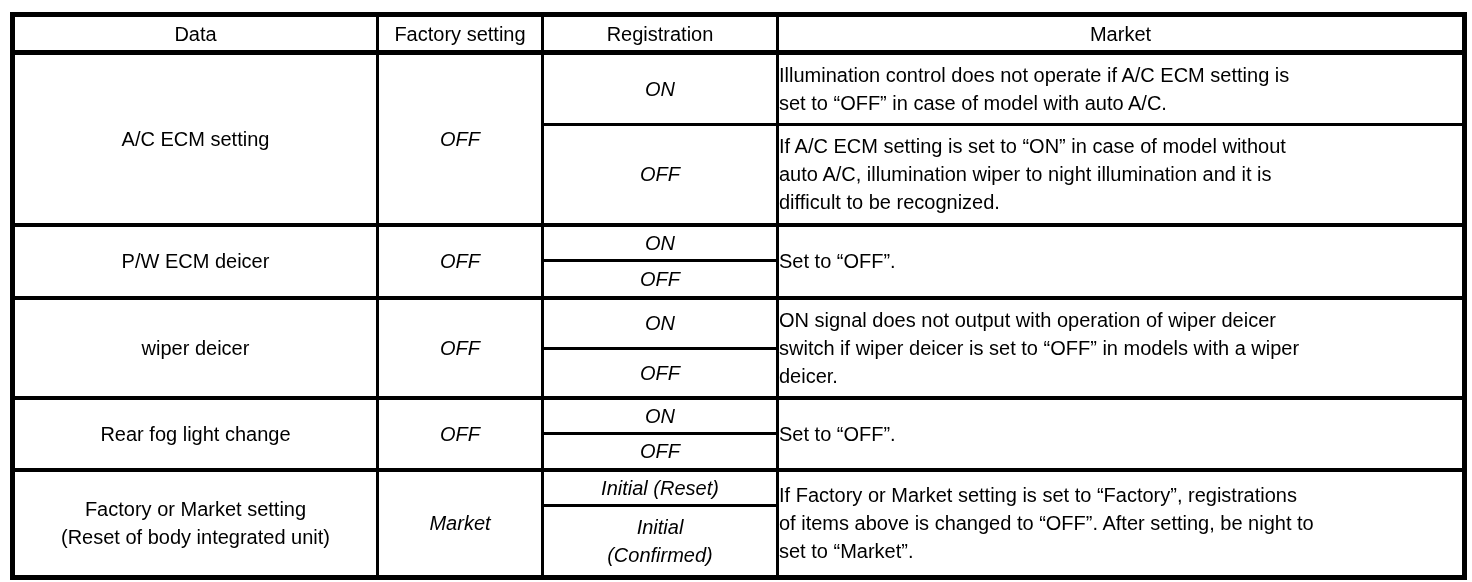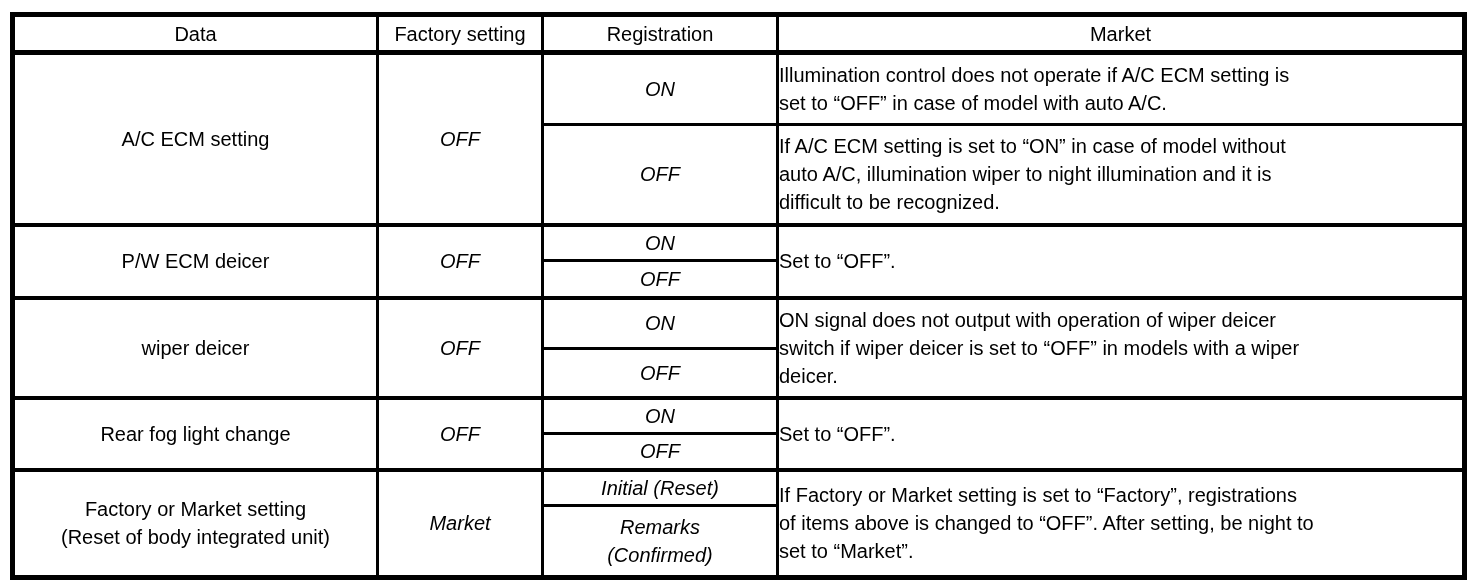--- a/index.html
+++ b/index.html
@@ -138,19 +138,19 @@
         <tr class="g-start h36">
           <td class="c-data" rowspan="2">Factory or Market setting
 (Reset of body integrated unit)</td>
           <td class="c-init" rowspan="2">Market</td>
           <td class="c-reg">Initial (Reset)</td>
           <td class="c-rem" rowspan="2">If Factory or Market setting is set to “Factory”, registrations
 of items above is changed to “OFF”. After setting, be night to
 set to “Market”.</td>
         </tr>
         <tr class="h72">
-          <td class="c-reg">Remarks
+          <td class="c-reg">Initial
 (Confirmed)</td>
         </tr>
       </tbody>
     </table>
   </div>
 </div>
 
 </body></html>

